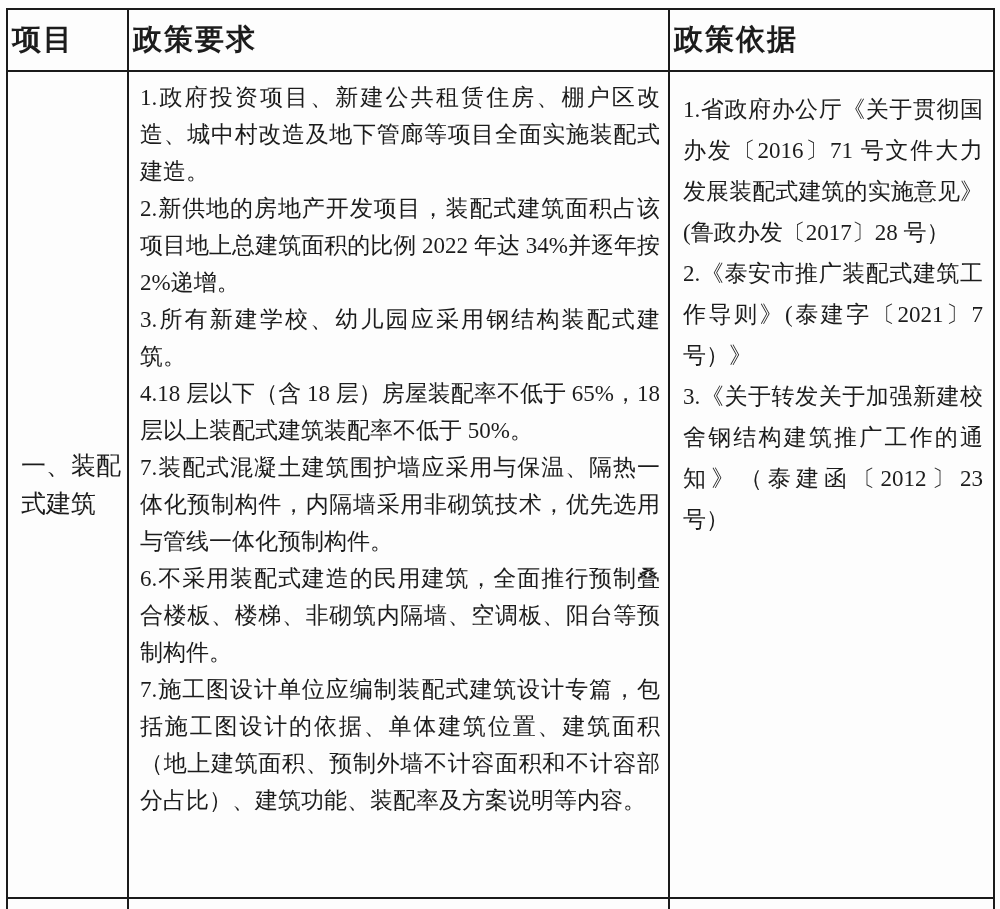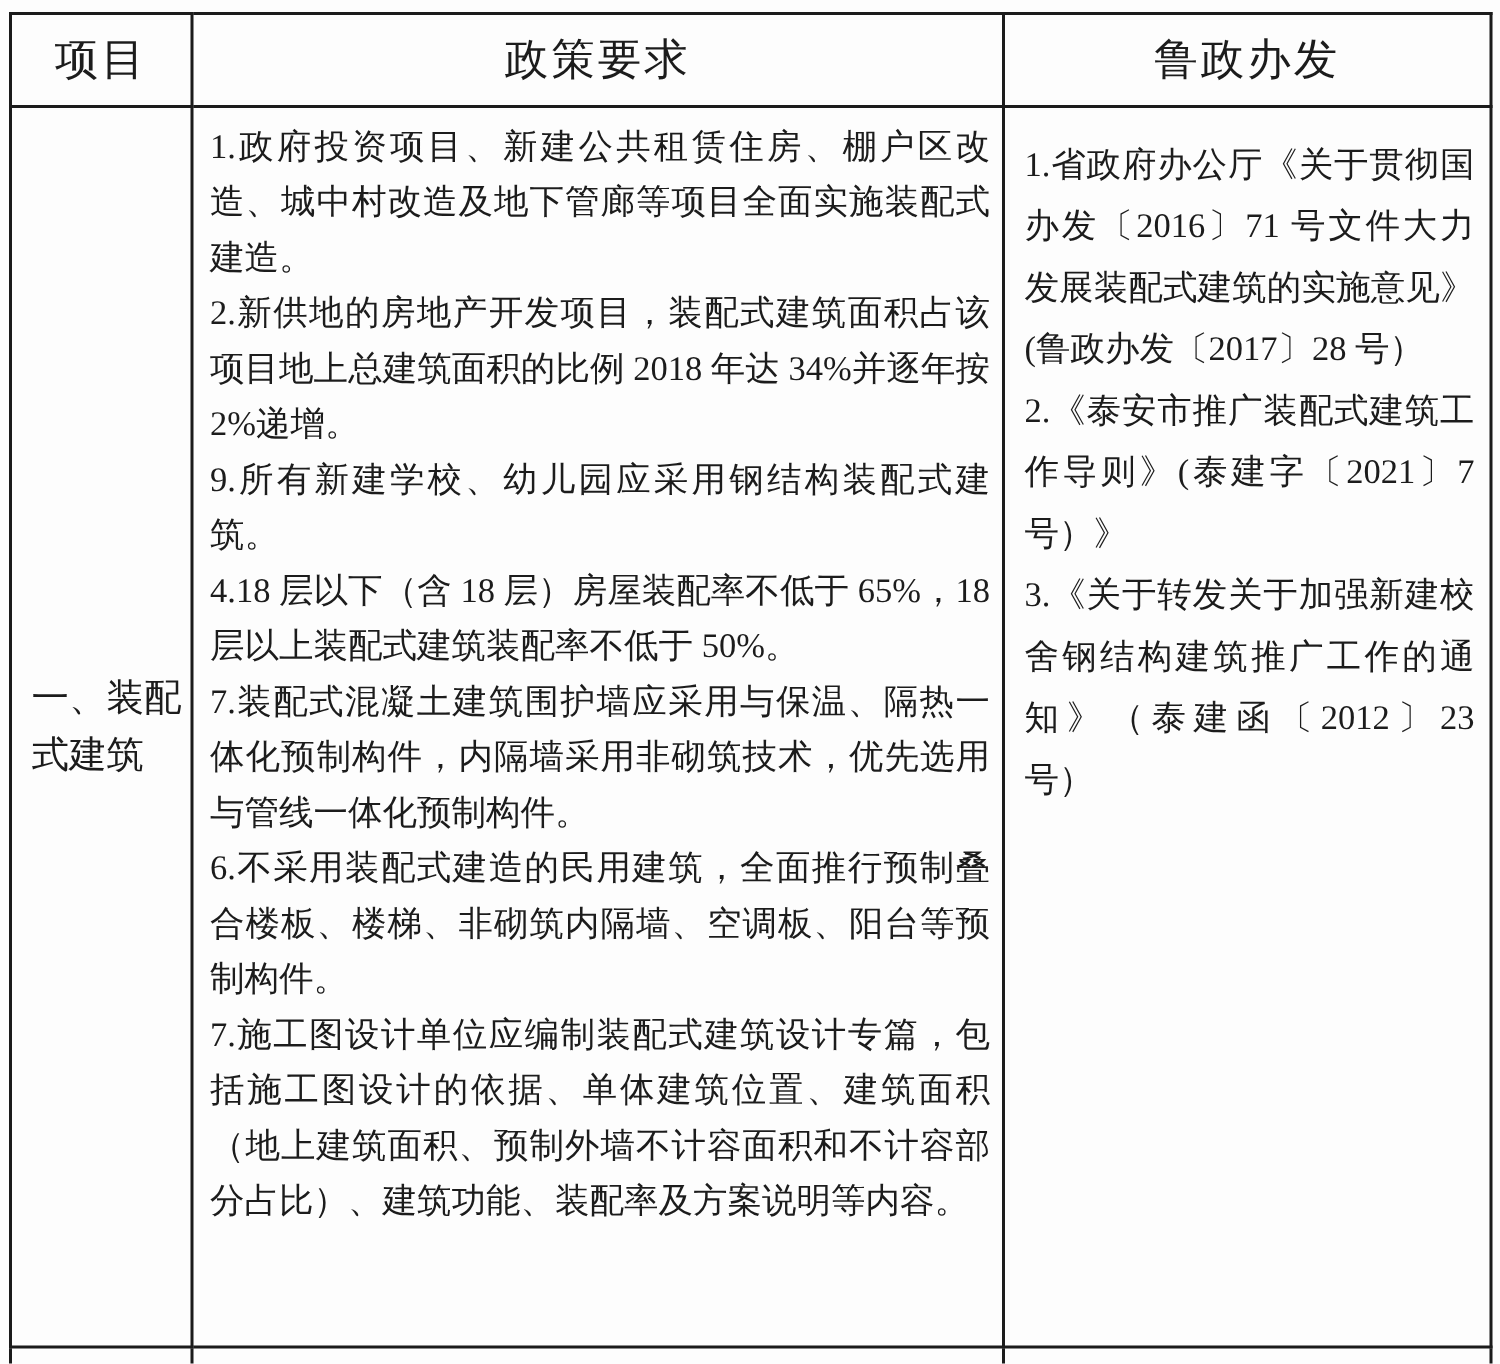--- a/index.html
+++ b/index.html
@@ -26,22 +26,22 @@
   .policy-table col.c-item   { width: 121px; }
   .policy-table col.c-req    { width: 541px; }
   .policy-table col.c-basis  { width: 325px; }
   .policy-table th, .policy-table td {
     border: 2px solid #1b1b1b;
     vertical-align: top;
   }
   .policy-table thead th {
     height: 62px;
     font-size: 29px;
-    font-weight: normal;
-    text-align: center;
+    font-weight: bold;
+    text-align: left;
     vertical-align: middle;
     letter-spacing: 2px;
     padding: 2px 4px;
   }
   tr.main-row { height: 827px; }
   td.cell-item {
     vertical-align: middle;
     font-size: 25px;
     font-weight: normal;
     line-height: 38px;
@@ -72,30 +72,30 @@
   <table class="policy-table">
     <colgroup>
       <col class="c-item">
         <col class="c-req">
         <col class="c-basis">
     </colgroup>
     <thead>
       <tr>
         <th>项目</th>
         <th>政策要求</th>
-        <th>鲁政办发</th>
+        <th>政策依据</th>
       </tr>
     </thead>
     <tbody>
       <tr class="main-row">
         <td class="cell-item">一、装配式建筑</td>
         <td class="cell-req">
           <p>1.政府投资项目、新建公共租赁住房、棚户区改造、城中村改造及地下管廊等项目全面实施装配式建造。</p>
-          <p>2.新供地的房地产开发项目，装配式建筑面积占该项目地上总建筑面积的比例 2018 年达 34%并逐年按 2%递增。</p>
-          <p>9.所有新建学校、幼儿园应采用钢结构装配式建筑。</p>
+          <p>2.新供地的房地产开发项目，装配式建筑面积占该项目地上总建筑面积的比例 2022 年达 34%并逐年按 2%递增。</p>
+          <p>3.所有新建学校、幼儿园应采用钢结构装配式建筑。</p>
           <p>4.18 层以下（含 18 层）房屋装配率不低于 65%，18 层以上装配式建筑装配率不低于 50%。</p>
           <p>7.装配式混凝土建筑围护墙应采用与保温、隔热一体化预制构件，内隔墙采用非砌筑技术，优先选用与管线一体化预制构件。</p>
           <p>6.不采用装配式建造的民用建筑，全面推行预制叠合楼板、楼梯、非砌筑内隔墙、空调板、阳台等预制构件。</p>
           <p>7.施工图设计单位应编制装配式建筑设计专篇，包括施工图设计的依据、单体建筑位置、建筑面积（地上建筑面积、预制外墙不计容面积和不计容部分占比）、建筑功能、装配率及方案说明等内容。</p>
         </td>
         <td class="cell-basis">
           <p>1.省政府办公厅《关于贯彻国办发〔2016〕71 号文件大力发展装配式建筑的实施意见》(鲁政办发〔2017〕28 号）</p>
           <p>2.《泰安市推广装配式建筑工作导则》(泰建字〔2021〕7 号）》</p>
           <p>3.《关于转发关于加强新建校舍钢结构建筑推广工作的通知》（泰建函〔2012〕23 号）</p>
         </td>

